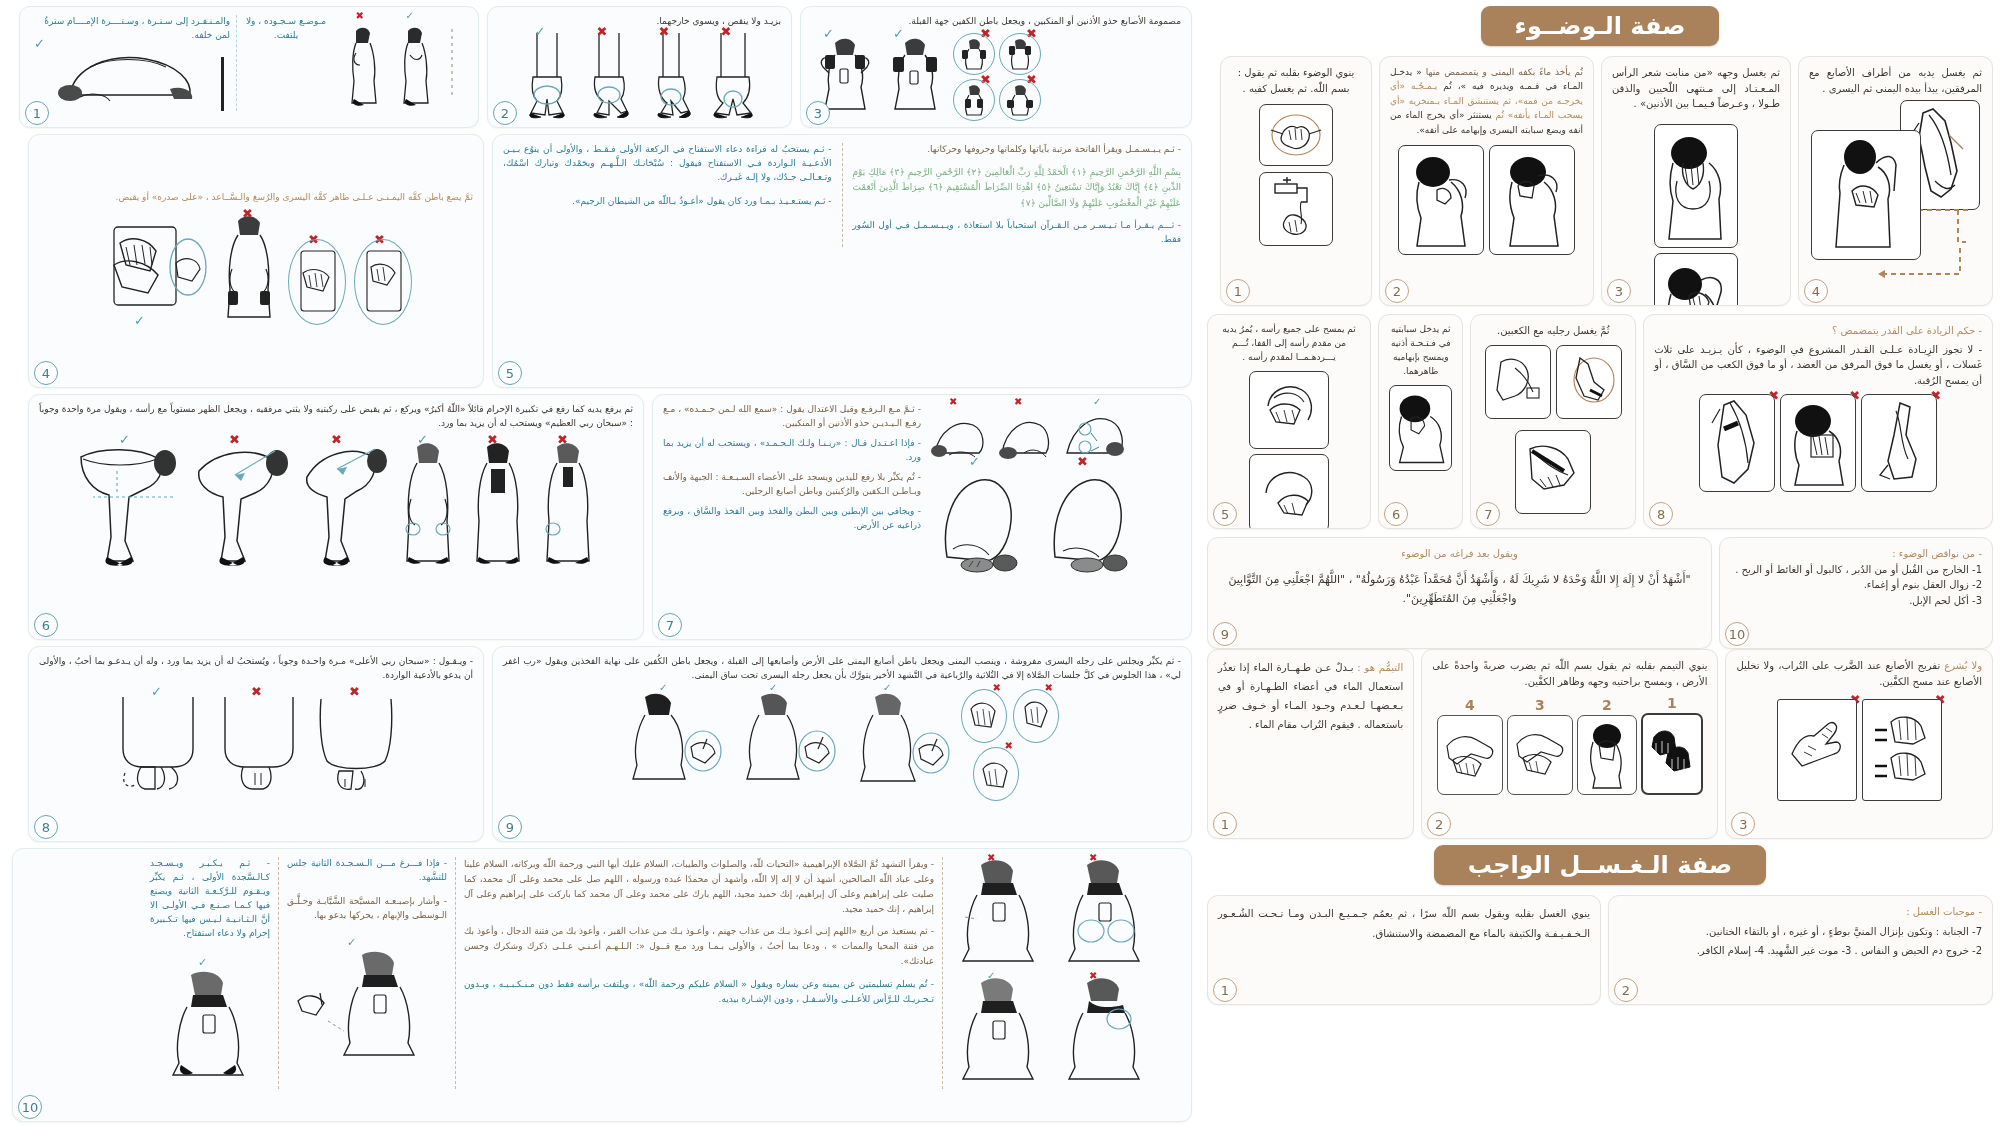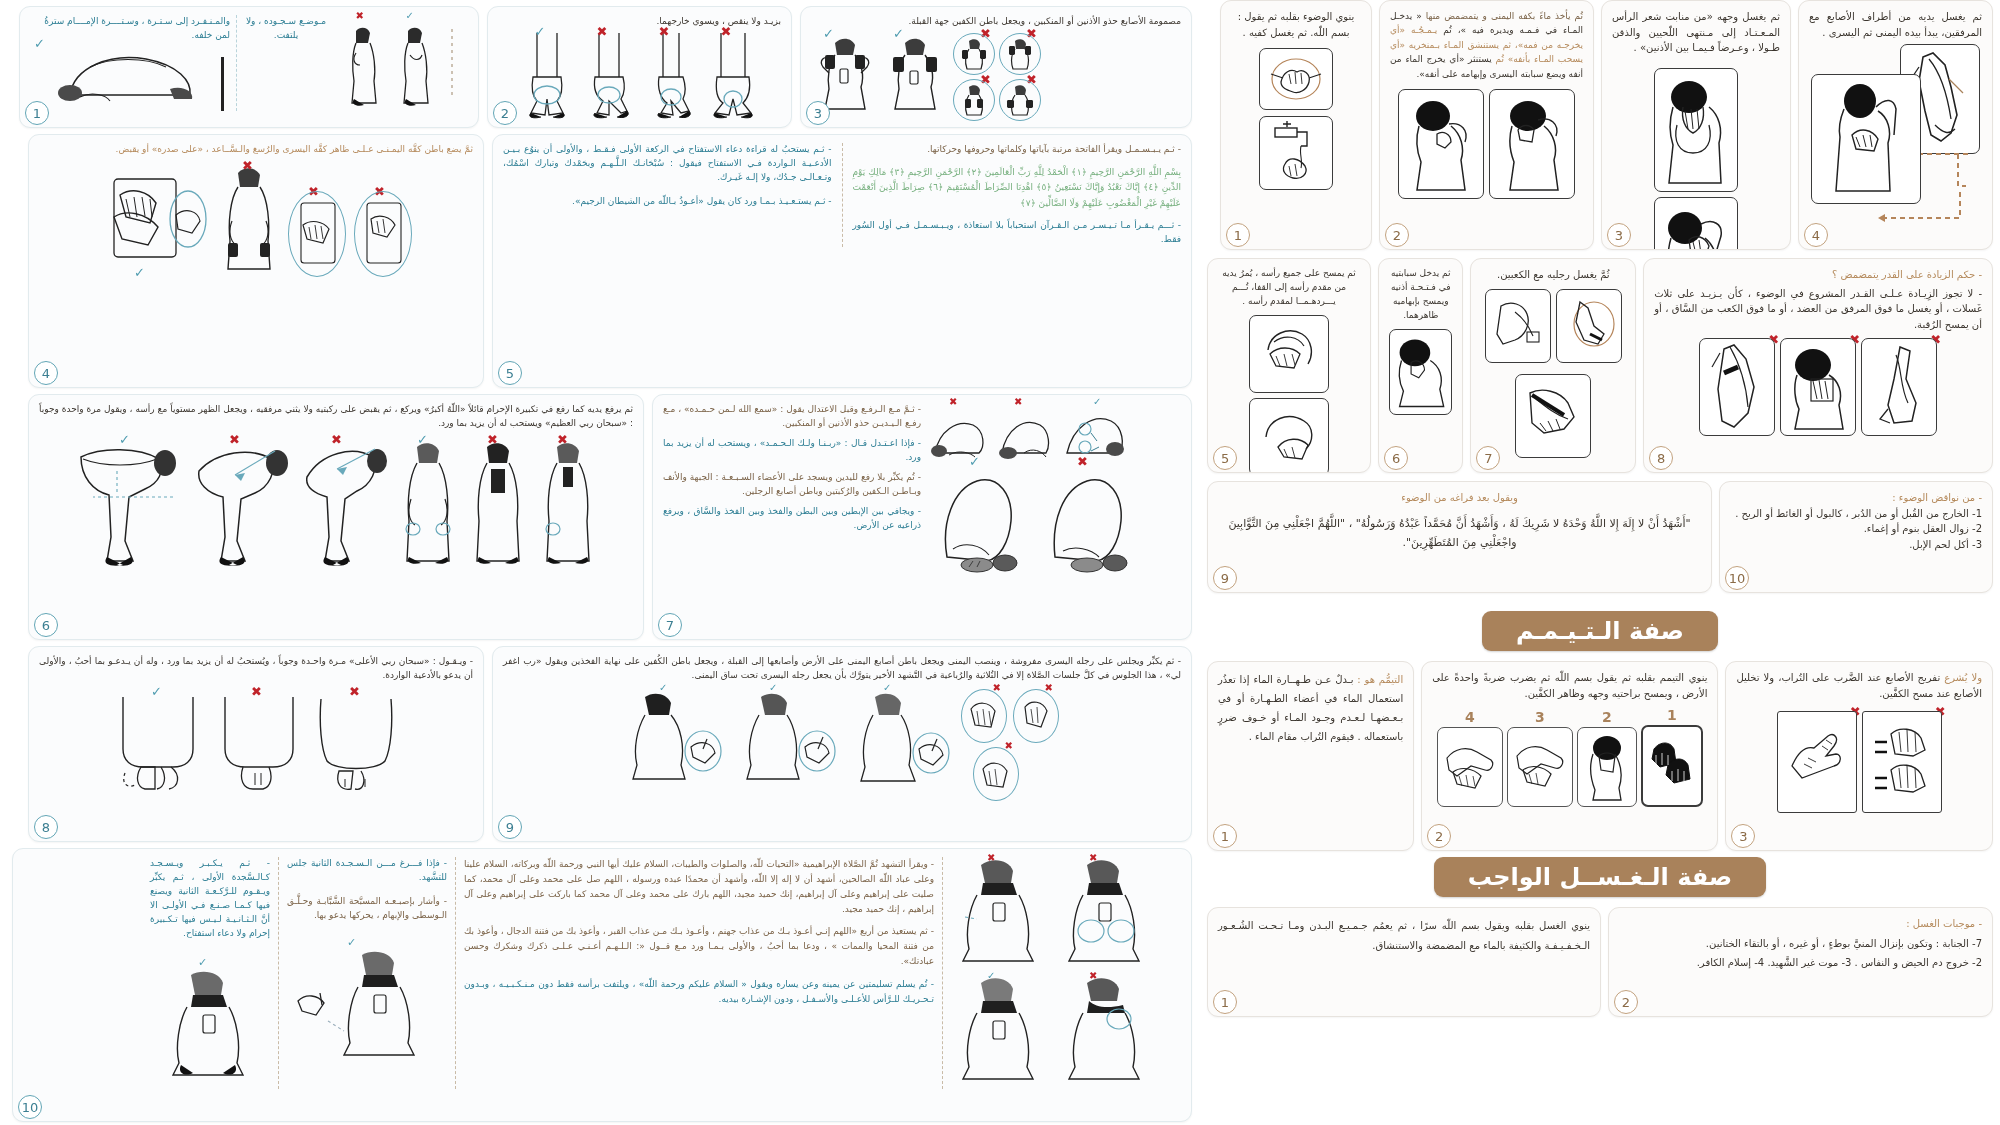--- a/index.html
+++ b/index.html
@@ -104,20 +104,21 @@
   }
   .ell{border:1.5px solid #69a9bb;border-radius:50%;position:relative;}
 </style>
 </head>
 <body>
 
 <div class="sheet">
 
   <div class="left-col">
 
+    <div class="banner">صفة الـوضــوء</div>
 
     <div class="row" style="height:250px;">
 
       <div class="card" style="width:195px;">
         <div class="txt sm">ثم يغسل يديه من أطراف الأصابع مع المرفقين، يبدأ بيده اليمنى ثم اليسرى .</div>
         <div style="position:relative;height:160px;margin-top:4px;">
           <div class="pic" style="width:78px;height:108px;position:absolute;right:2px;top:0;">
             <svg width="70" height="100" viewBox="0 0 70 100">
               <path d="M18 8 L28 4 L40 16 L46 38 L52 66 L46 84 L36 92 L26 86 L20 62 L14 32 Z" fill="none" stroke="#222" stroke-width="1.6"></path>
               <path d="M24 10 C34 22 42 44 46 70" fill="none" stroke="#222" stroke-width="1.3"></path>
@@ -343,21 +344,20 @@
         <div class="txt sm">3- أكل لحم الإبل.</div>
         <div class="num left-pos">10</div>
       </div>
       <div class="card" style="width:509px;">
         <div class="txt sm hl" style="text-align:center;">ويقول بعد فراغه من الوضوء</div>
         <div class="txt" style="text-align:center;margin-top:8px;line-height:1.8;">"أَشْهَدُ أَنْ لا إِلَهَ إِلا اللَّهُ وَحْدَهُ لا شَرِيكَ لَهُ ، وَأَشْهَدُ أَنَّ مُحَمَّداً عَبْدُهُ وَرَسُولُهُ" ، "اللَّهُمَّ اجْعَلْنِي مِنَ التَّوَّابِينَ واجْعَلْنِي مِنَ المُتَطَهِّرِينَ".</div>
         <div class="num left-pos">9</div>
       </div>
     </div>
 
-    <div class="banner" style="margin-top:18px;">صفة الـتـيـمـم</div>
 
     <div class="row" style="height:190px;">
 
       <div class="card" style="width:270px;">
         <div class="txt sm">
           <span class="hl">ولا يُشرع</span><span> تفريج الأصابع عند الضَّرب على التُراب، ولا تخليل الأصابع عند مسح الكفَّين.</span>
         </div>
         <div class="pics" style="justify-content:center;margin-top:10px;">
           <div class="fig">
             <span class="mark x" style="right:-4px;top:-6px;">✖</span>
@@ -650,21 +650,21 @@
           <div style="width:0;border-right:1.3px dashed #c9bba7;"></div>
           <div style="width:330px;">
             <div class="txt xs blue" style="text-align:justify;">- ثـم يستحبُ له قراءة دعاء الاستفتاح في الركعة الأولى فـقـط ، والأولى أن ينوُع بـيـن الأدعـيـة الـواردة فـي الاستفتاح فيقول : سُبْحَانـك الـلَّـهـم وبحَمْدك وتبارك اسْمُك، وتـعـالـى جـدُك، ولا إلـه غَيـرك.</div>
             <div class="txt xs blue" style="margin-top:10px;text-align:justify;">- ثـم يستـعـيـذ بـمـا ورد كان يقول «أعـوذُ بـاللّه من الشيطان الرجيم».</div>
           </div>
         </div>
         <div class="num num-t left-pos">5</div>
       </div>
 
       <div class="card card-t" style="width:456px;">
-        <div class="txt xs hl" style="text-align:right;">ثمَّ يضع باطن كفَّه اليمـنـى عـلـى ظاهر كفَّه اليسرى والرُسغ والـسَّــاعد ، «على صدره» أو يقبض.</div>
+        <div class="txt xs hl" style="text-align:right;margin-top:48px;">ثمَّ يضع باطن كفَّه اليمـنـى عـلـى ظاهر كفَّه اليسرى والرُسغ والـسَّــاعد ، «على صدره» أو يقبض.</div>
         <div class="figs" style="justify-content:center;margin-top:8px;gap:8px;">
           <div class="fig">
             <span class="mark ok" style="left:34px;bottom:-2px;top:auto;">✓</span>
             <svg width="110" height="108" viewBox="0 0 110 108">
               <rect x="14" y="14" width="62" height="78" rx="4" fill="none" stroke="#222" stroke-width="1.3"></rect>
               <path d="M20 30 C32 22 48 26 56 38 L50 58 L26 52 Z" fill="none" stroke="#222" stroke-width="1.4"></path>
               <path d="M26 34 l4 18 M34 32 l3 20 M42 32 l3 19 M50 34 l2 18" stroke="#222" stroke-width="1"></path>
               <path d="M14 52 C26 44 46 48 58 62 L48 80 L22 74 Z" fill="none" stroke="#222" stroke-width="1.4"></path>
               <ellipse cx="88" cy="54" rx="18" ry="28" fill="none" stroke="#69a9bb" stroke-width="1.3"></ellipse>
               <path d="M76 50 C86 42 98 46 100 56 L92 68 L78 64 Z" fill="none" stroke="#222" stroke-width="1.2"></path>

